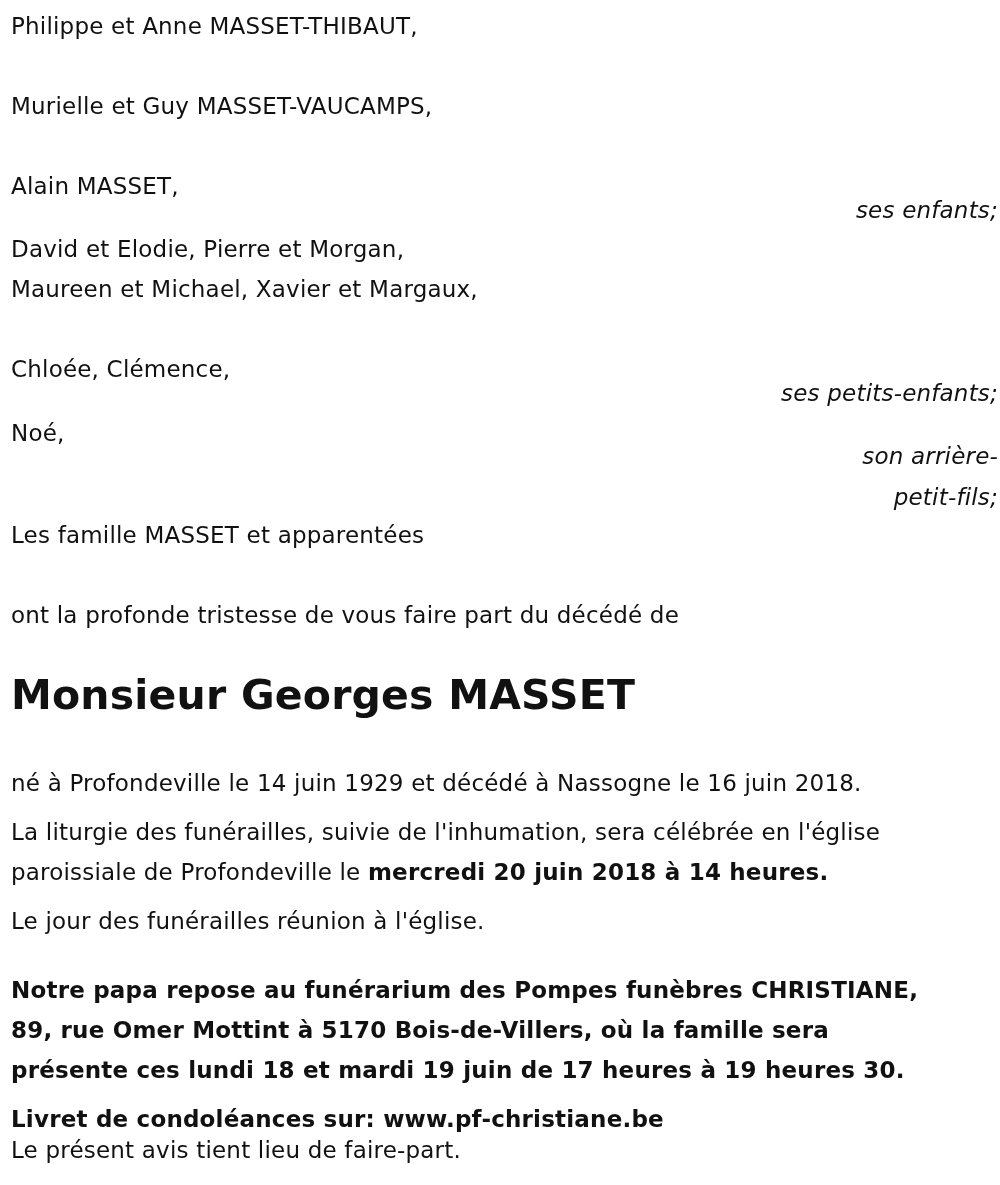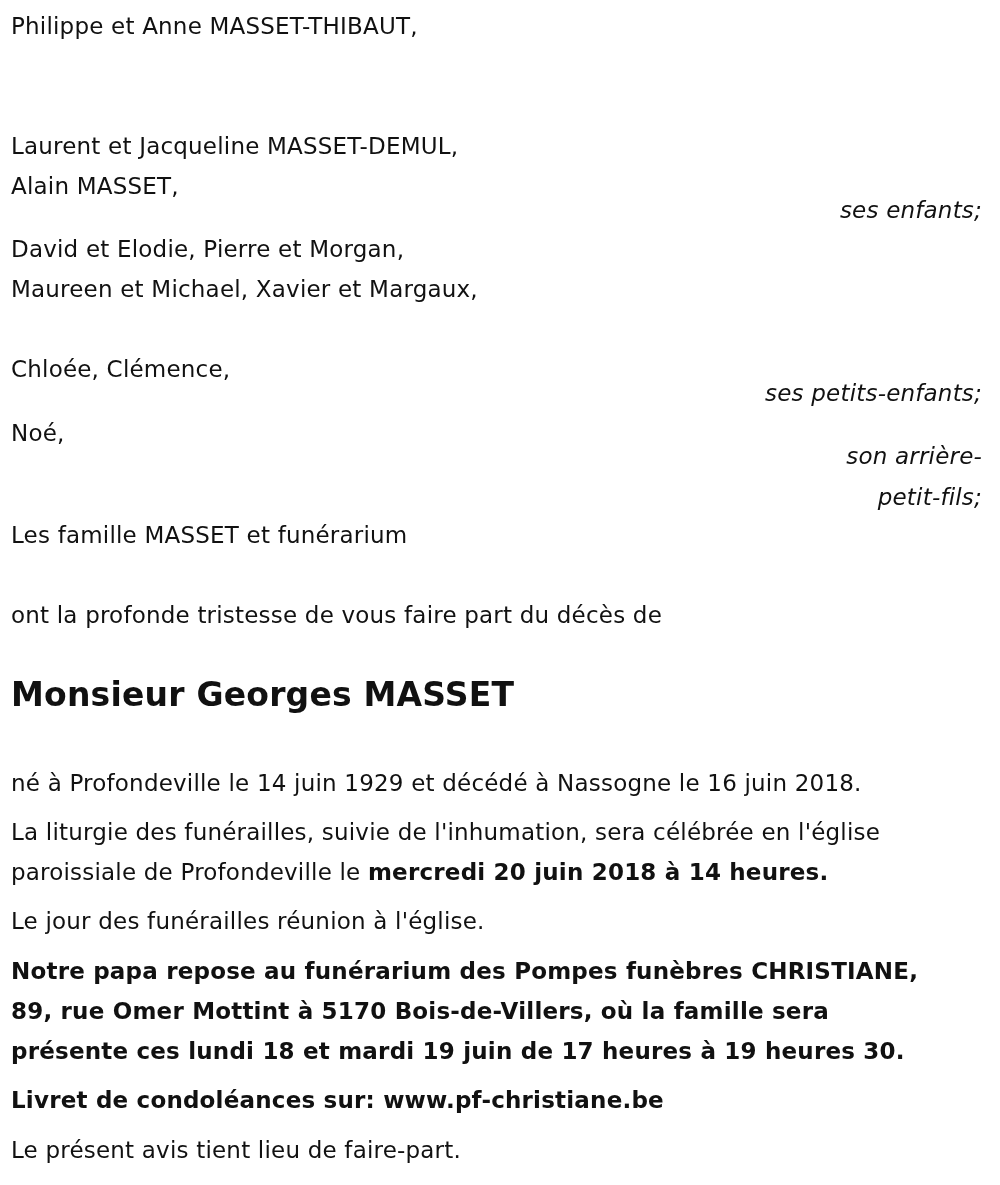--- a/index.html
+++ b/index.html
@@ -22,57 +22,57 @@
       height: 1185px;
     }
     .line {
       position: absolute;
       left: 11px;
       white-space: nowrap;
       line-height: 30px;
     }
     .right {
       position: absolute;
-      right: 18px;
+      right: 2px;
       font-style: italic;
       white-space: nowrap;
       line-height: 30px;
     }
     .title {
       position: absolute;
       left: 11px;
       font-weight: bold;
-      font-size: 33px;
+      font-size: 41px;
       line-height: 40px;
       white-space: nowrap;
     }
-    .bold { font-weight: bold; }
+    .bold { font-weight: bold; margin-top: 19px; }
   </style>
 </head>
 <body>
 
 <div class="page">
 
   <div class="line" style="top:11px">Philippe et Anne MASSET-THIBAUT,</div>
-  <div class="line" style="top:131px">Laurent et Jacqueline MASSET-DEMUL,</div>
+  <div class="line" style="top:91px">Murielle et Guy MASSET-VAUCAMPS,</div>
   <div class="line" style="top:171px">Alain MASSET,</div>
   <div class="right" style="top:195px">ses enfants;</div>
 
   <div class="line" style="top:234px">David et Elodie, Pierre et Morgan,</div>
   <div class="line" style="top:274px">Maureen et Michael, Xavier et Margaux,</div>
   <div class="line" style="top:354px">Chloée, Clémence,</div>
   <div class="right" style="top:378px">ses petits-enfants;</div>
 
   <div class="line" style="top:418px">Noé,</div>
   <div class="right" style="top:441px">son arrière-</div>
   <div class="right" style="top:482px">petit-fils;</div>
 
-  <div class="line" style="top:520px">Les famille MASSET et funérarium</div>
+  <div class="line" style="top:520px">Les famille MASSET et apparentées</div>
 
-  <div class="line" style="top:600px">ont la profonde tristesse de vous faire part du décès de</div>
+  <div class="line" style="top:600px">ont la profonde tristesse de vous faire part du décédé de</div>
 
   <div class="title" style="top:675px">Monsieur Georges MASSET</div>
 
   <div class="line" style="top:768px">né à Profondeville le 14 juin 1929 et décédé à Nassogne le 16 juin 2018.</div>
 
   <div class="line" style="top:817px">La liturgie des funérailles, suivie de l'inhumation, sera célébrée en l'église</div>
   <div class="line" style="top:857px"><span>paroissiale de Profondeville le </span><span class="bold">mercredi 20 juin 2018 à 14 heures.</span></div>
 
   <div class="line" style="top:906px">Le jour des funérailles réunion à l'église.</div>
 

